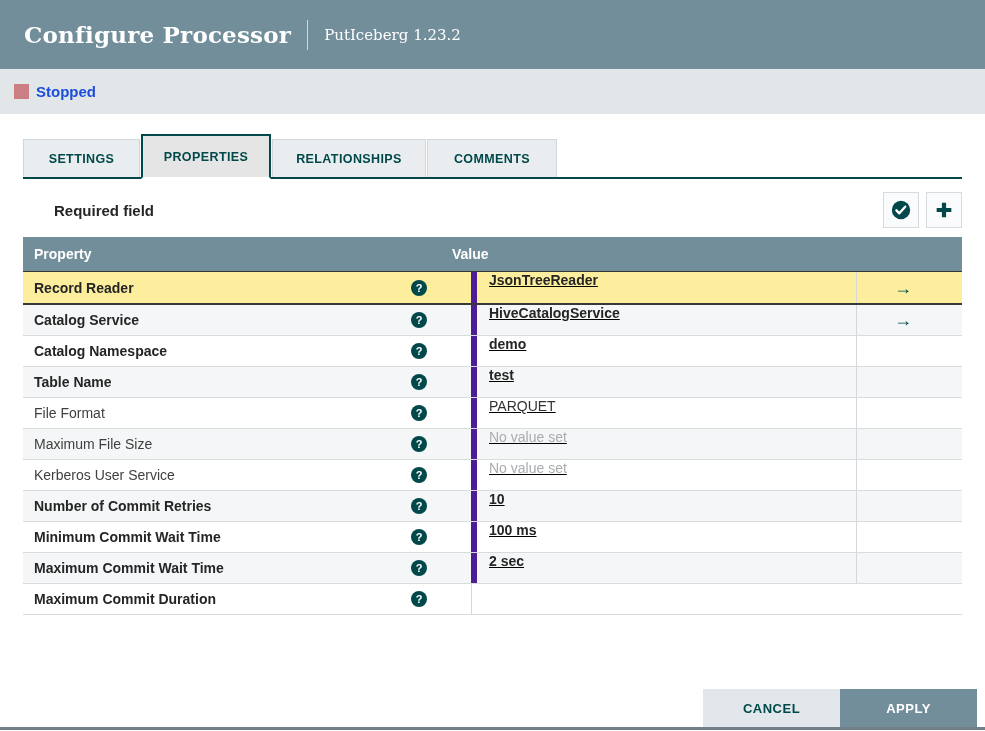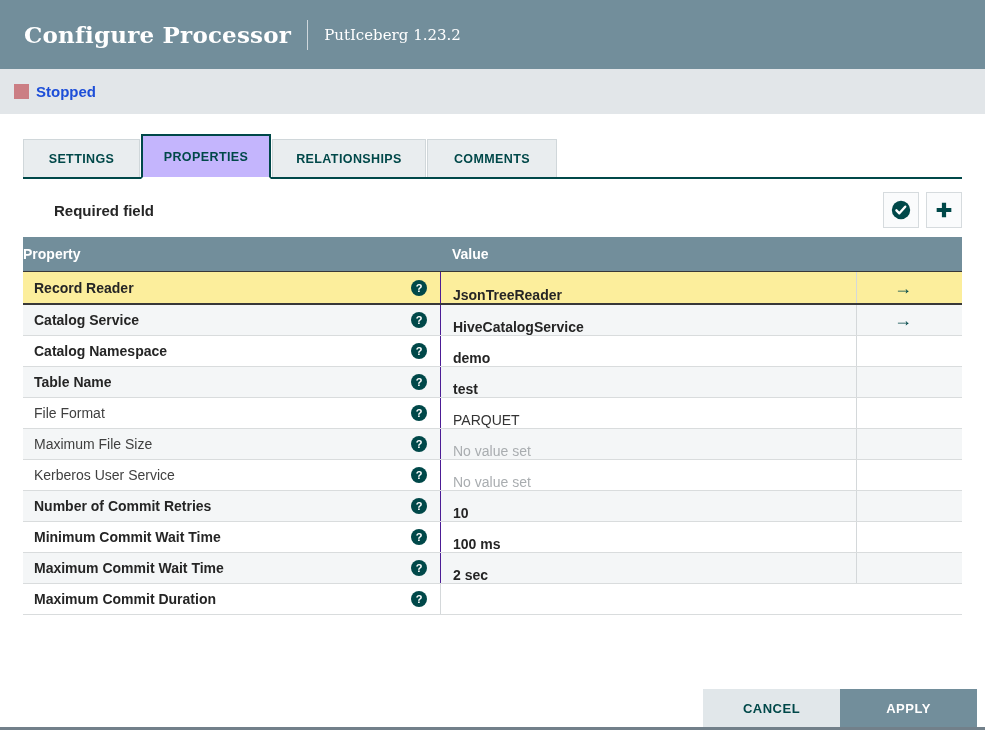--- a/index.html
+++ b/index.html
@@ -37,21 +37,21 @@
   }
   .tab {
     height:38px; background:#e9edef; border:1px solid #d0d7da; border-bottom:none;
     display:flex; align-items:center; justify-content:center;
     font-size:12.5px; font-weight:bold; color:#004849; letter-spacing:0.4px;
     margin-right:1px; cursor:pointer;
   }
   .tab.w1 { width:117px; } .tab.w2 { width:138px; } .tab.w3 { width:130px; }
   .tab.w4 { width:154px; } .tab.w5 { width:130px; }
   .tab.active {
-    height:45px; background:#c4b5fd; border:2px solid #004849;
+    height:45px; background:#e5e5e5; border:2px solid #004849;
     border-bottom:2px solid #ffffff; margin-bottom:-2px; z-index:2;
   }
 
   
   .toolbar {
     margin:13px 23px 9px 23px; display:flex; align-items:center; justify-content:space-between;
   }
   .required-label { font-weight:bold; font-size:15px; color:#262626; padding-left:7px;margin-left:24px; }
   .toolbar-btns { display:flex; }
   .icon-btn {
@@ -59,47 +59,48 @@
     display:flex; align-items:center; justify-content:center; margin-left:7px; cursor:pointer;
   }
   .icon-btn svg { display:block; }
 
   
   .ptable { margin:0 23px; }
   .thead {
     display:flex; background:#728e9b; color:#ffffff; font-weight:bold;
     font-size:14px; height:34px; align-items:center;
   }
-  .thead .hc-prop { width:417px; }
+  .thead .hc-prop { width:417px; padding-left:11px; }
   .thead .hc-val  { flex:1; padding-left:12px; }
   .thead .hc-arrow { width:106px; }
 
   .trow {
     display:flex; align-items:stretch; height:31px;
-    border-bottom:1px solid #d9dcdd; font-size:14px; background:#ffffff; cursor:pointer;
+    border-bottom:1px solid #d9dcdd; font-size:14px; background:#ffffff; cursor:pointer;gap:31px;
   }
   .trow.shaded { background:#f4f6f7; }
   .trow.selected {
     background:#fcee9c; border-top:1px solid #383838; border-bottom:2px solid #383838;
     height:34px;
   }
   .cell-prop {
     width:417px; display:flex; align-items:center; justify-content:space-between;
     padding:0 13px 0 11px;
   }
   .prop-name { color:#3f3f3f; }
   .prop-name.req { font-weight:bold; color:#252525; }
   .help-icon {
     width:16px; height:16px; border-radius:50%; background:#004849; color:#ffffff;
     font-size:11px; font-weight:bold; display:flex; align-items:center; justify-content:center;
     flex:none; cursor:pointer;
   }
   .cell-val {
-    flex:1; border-left:1px solid #4c1d95; display:flex; align-items:flex-end;
+    flex:1; border-left:6px solid #4c1d95; display:flex; align-items:flex-start;
     padding-left:12px;
+    text-decoration:underline;
   }
   .val-text.set { font-weight:bold; color:#252525; }
   .val-text.default { color:#333333; }
   .val-text.unset { color:#a9adb0; }
   .cell-arrow {
     width:106px; border-left:1px solid #d4d8da; display:flex; align-items:center;
     padding-left:37px;
   }
   .arrow-icon { color:#004849; font-weight:bold; font-size:18px; line-height:1; cursor:pointer; }
 

